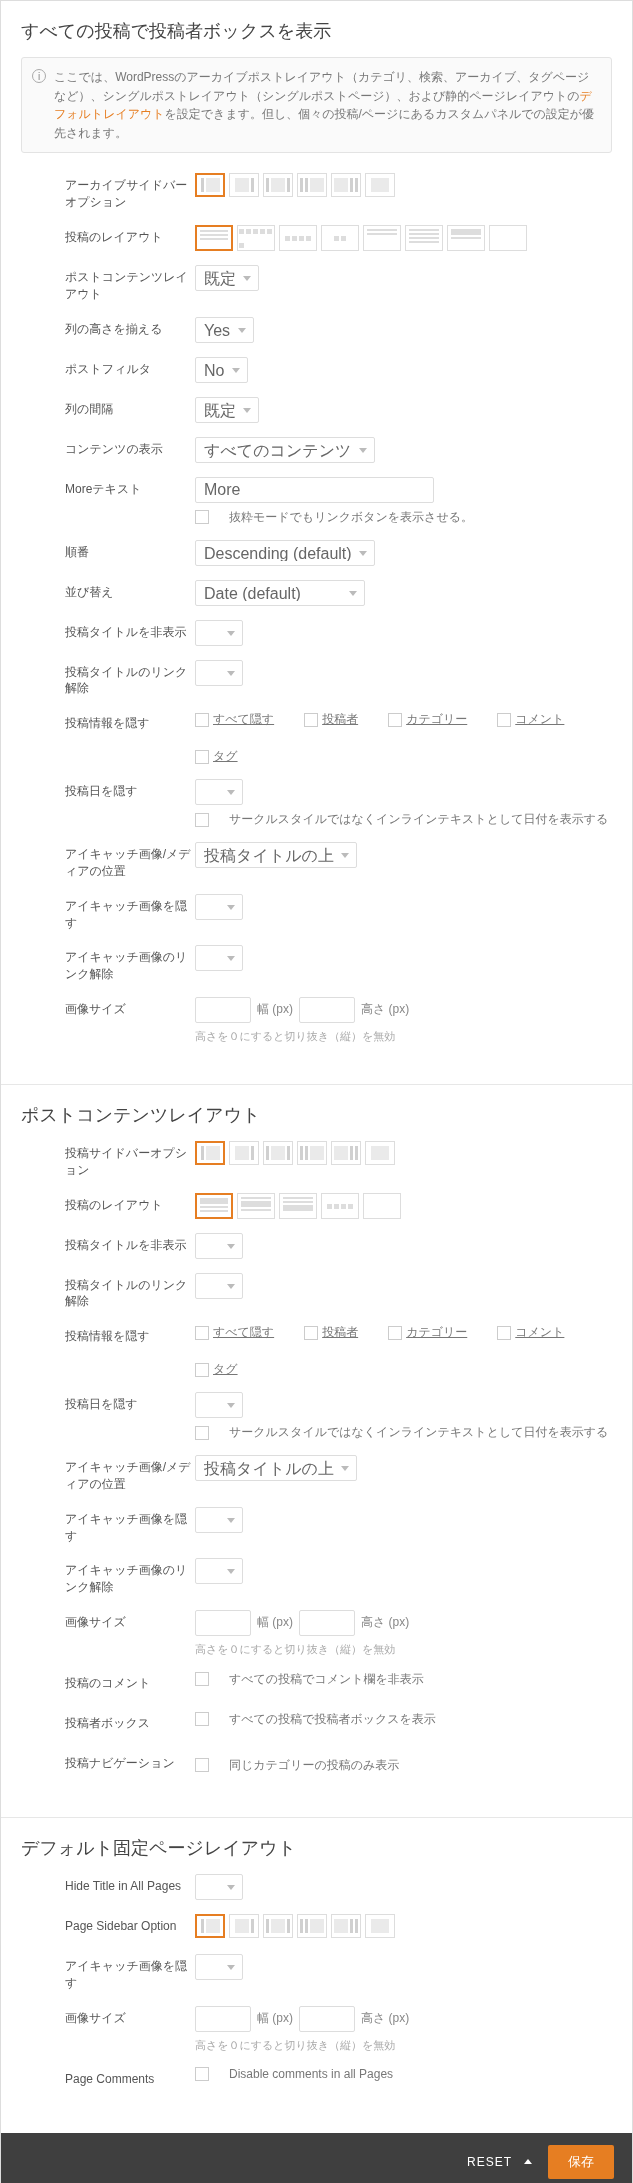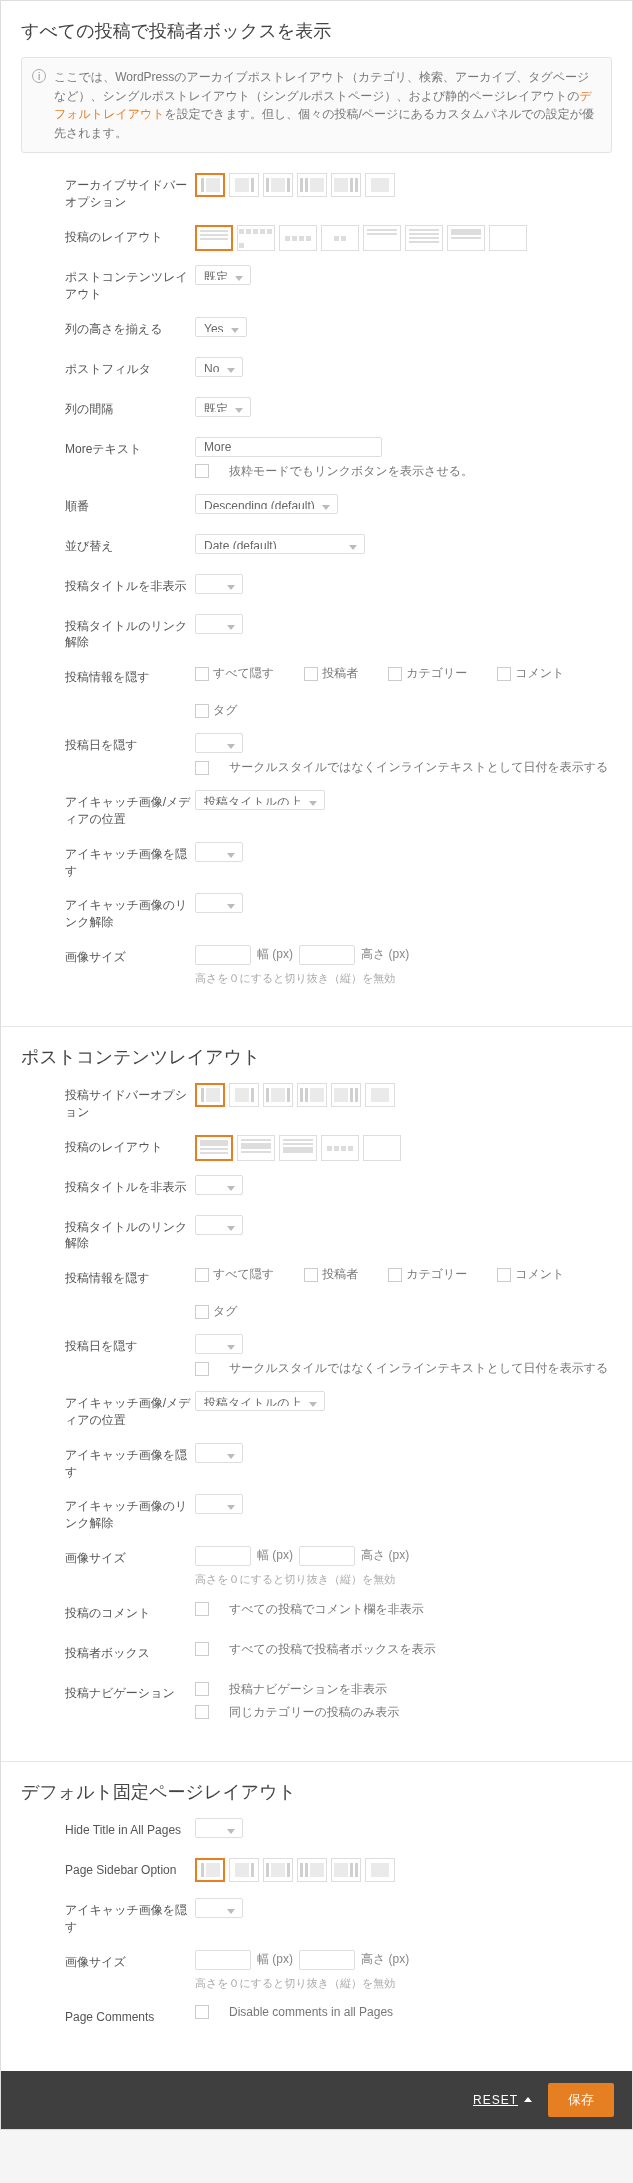--- a/index.html
+++ b/index.html
@@ -17,33 +17,33 @@
   .opts { display: flex; gap: 4px; flex-wrap: wrap; }
   .opt-box { width: 30px; height: 24px; border: 1px solid #ddd; background: #fff; cursor: pointer; display: flex; align-items: center; justify-content: center; position: relative; }
   .opt-box.wide { width: 38px; height: 26px; }
   .opt-box.active { border: 2px solid #e67e22; }
   .opt-inner { display: flex; gap: 2px; }
   .bar-v { width: 3px; height: 14px; background: #d0d0d0; }
   .bar-main { width: 14px; height: 14px; background: #eaeaea; }
   .grid-icon span { display:inline-block; width:5px; height:5px; background:#ddd; margin:1px; }
   .post-layout-icon { width:100%; height:100%; display:flex; flex-direction:column; gap:2px; padding:3px; }
   .post-layout-icon .ln { height:2px; background:#ddd; }
-  select, input[type=text] { border: 1px solid #ddd; background: #fff; font-size: 12px; color: #666; padding: 4px 22px 4px 8px; height: 20px; appearance: none; -webkit-appearance: none; border-radius: 2px; position: relative; }
+  select, input[type=text] { border: 1px solid #ddd; background: #fff; font-size: 16px; color: #666; padding: 4px 22px 4px 8px; height: 26px; appearance: none; -webkit-appearance: none; border-radius: 2px; position: relative; }
   .select-wrap { position: relative; display: inline-block; }
   .select-wrap::after { content: ""; position: absolute; right: 8px; top: 11px; width: 0; height: 0; border-left: 4px solid transparent; border-right: 4px solid transparent; border-top: 5px solid #bbb; pointer-events: none; }
   .select-wrap.empty select { width: 48px; }
   input[type=text].small { width: 56px; padding: 4px 6px; }
   .chk-line { display: flex; align-items: center; gap: 20px; flex-wrap: wrap; font-size: 12px; color: #777; margin-top: 6px; }
   .chk-line.first { margin-top: 0; }
-  .chk-group { display: flex; align-items: center; gap: 4px; margin-right: 10px; }
+  .chk-group { display: flex; align-items: center; gap: 4px; margin-right: 10px; text-decoration: underline; }
   input[type=checkbox] { width: 14px; height: 14px; border: 1px solid #ccc; appearance: none; -webkit-appearance: none; background: #fff; position: relative; cursor: pointer; }
   .hint { font-size: 11px; color: #aaa; margin-top: 6px; }
   .dim-group { display: flex; align-items: center; gap: 6px; font-size: 12px; color: #888; }
   .footer { background: #3f3f3f; display: flex; justify-content: flex-end; align-items: center; gap: 16px; padding: 12px 18px; }
-  .reset-btn { color: #fff; font-size: 12px; letter-spacing: 1px; display: flex; align-items: center; gap: 6px; cursor: pointer; text-decoration: underline; }
+  .reset-btn { color: #fff; font-size: 12px; letter-spacing: 1px; display: flex; align-items: center; gap: 12px; cursor: pointer; }
   .reset-btn .caret { width: 0; height: 0; border-left: 4px solid transparent; border-right: 4px solid transparent; border-bottom: 5px solid #fff; }
   .save-btn { background: #e67e22; color: #fff; font-size: 13px; padding: 8px 20px; border: none; border-radius: 2px; cursor: pointer; }
 </style>
 </head>
 <body>
 
 <div class="panel">
 
   <div class="section">
     <h2 class="section-title">すべての投稿で投稿者ボックスを表示</h2>
@@ -156,20 +156,24 @@
     <div class="row">
       <div class="label">ポストフィルタ</div>
       <div class="field"><span class="select-wrap"><select><option>No</option></select></span></div>
     </div>
 
     <div class="row">
       <div class="label">列の間隔</div>
       <div class="field"><span class="select-wrap"><select><option>既定</option></select></span></div>
     </div>
 
+    <div class="row">
+      <div class="label">コンテンツの表示</div>
+      <div class="field"><span class="select-wrap"><select><option>すべてのコンテンツ</option></select></span></div>
+    </div>
 
     <div class="row">
       <div class="label">Moreテキスト</div>
       <div class="field">
         <input type="text" value="More" style="">
         <div class="chk-line">
             <input type="checkbox" style="">
             <span>抜粋モードでもリンクボタンを表示させる。</span>
           </div>
       </div>
@@ -439,24 +443,20 @@
           <div class="chk-line first">
             <input type="checkbox" style="">
             <span>すべての投稿で投稿者ボックスを表示</span>
           </div>
         </div>
     </div>
 
     <div class="row">
       <div class="label">投稿ナビゲーション</div>
       <div class="field">
-        <div class="chk-line first">
-            <input type="checkbox" style="">
-            <span>投稿ナビゲーションを非表示</span>
-          </div>
         <div class="chk-line">
             <input type="checkbox" style="">
             <span>同じカテゴリーの投稿のみ表示</span>
           </div>
       </div>
     </div>
   </div>
 
   <div class="section">
     <h2 class="section-title">デフォルト固定ページレイアウト</h2>

